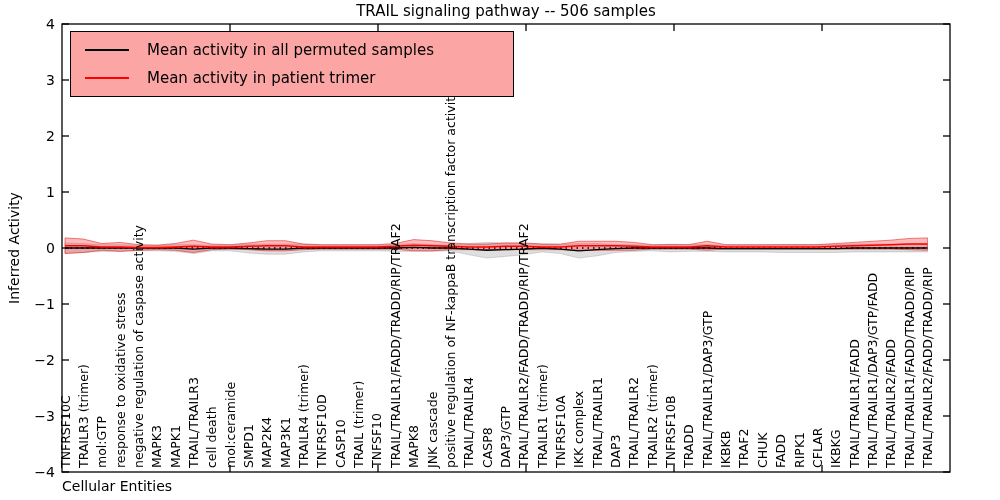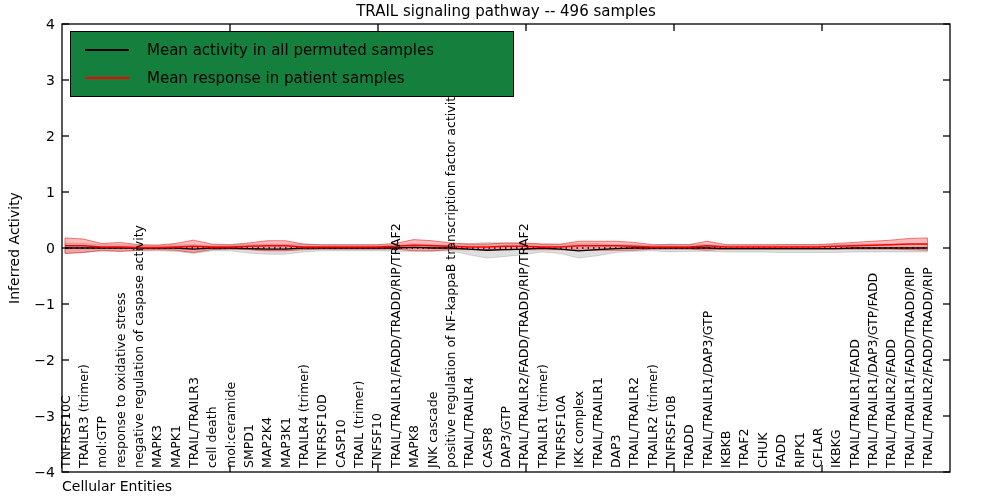--- a/index.html
+++ b/index.html
@@ -16,21 +16,21 @@
   .y-label{
     position:absolute;left:14px;top:248px;font-size:14px;white-space:nowrap;
     transform:translate(-50%,-50%) rotate(-90deg);
   }
   .x-label{
     position:absolute;left:62px;top:478px;width:888px;text-align:left;
     font-size:14px;
   }
   .legend{
     position:absolute;left:70px;top:31px;width:444px;height:66px;
-    background:#15803d;border:1.6px solid #000;box-sizing:border-box;
+    background:#fca5a5;border:1.6px solid #000;box-sizing:border-box;
     display:flex;flex-direction:column;justify-content:space-evenly;
     padding:2px 0;
   }
   .legend-row{display:flex;align-items:center;height:24px;}
   .legend-swatch{width:44px;height:0;border-top-style:solid;border-top-width:2px;margin-left:14px;}
   .legend-text{margin-left:18px;font-size:15px;white-space:nowrap;}
 </style>
 </head>
 <body>
 
@@ -122,27 +122,27 @@
       <line x1="378" y1="24" x2="378" y2="31" stroke="#000" stroke-width="1.3"></line>
       <line x1="378" y1="472" x2="378" y2="465" stroke="#000" stroke-width="1.3"></line>
       <line x1="526" y1="24" x2="526" y2="31" stroke="#000" stroke-width="1.3"></line>
       <line x1="526" y1="472" x2="526" y2="465" stroke="#000" stroke-width="1.3"></line>
       <line x1="674" y1="24" x2="674" y2="31" stroke="#000" stroke-width="1.3"></line>
       <line x1="674" y1="472" x2="674" y2="465" stroke="#000" stroke-width="1.3"></line>
       <line x1="822" y1="24" x2="822" y2="31" stroke="#000" stroke-width="1.3"></line>
       <line x1="822" y1="472" x2="822" y2="465" stroke="#000" stroke-width="1.3"></line>
     </svg>
 
-  <div class="chart-title">TRAIL signaling pathway -- 496 samples</div>
+  <div class="chart-title">TRAIL signaling pathway -- 506 samples</div>
   <div class="y-label">Inferred Activity</div>
   <div class="x-label">Cellular Entities</div>
 
   <div class="legend">
     <div class="legend-row">
       <span class="legend-swatch" id="sw0" style="border-top-color: rgb(0, 0, 0);"></span>
       <span class="legend-text">Mean activity in all permuted samples</span>
     </div>
     <div class="legend-row">
       <span class="legend-swatch" id="sw1" style="border-top-color: rgb(255, 0, 0);"></span>
-      <span class="legend-text">Mean response in patient samples</span>
+      <span class="legend-text">Mean activity in patient trimer</span>
     </div>
   </div>
 </div>
 
 </body></html>

